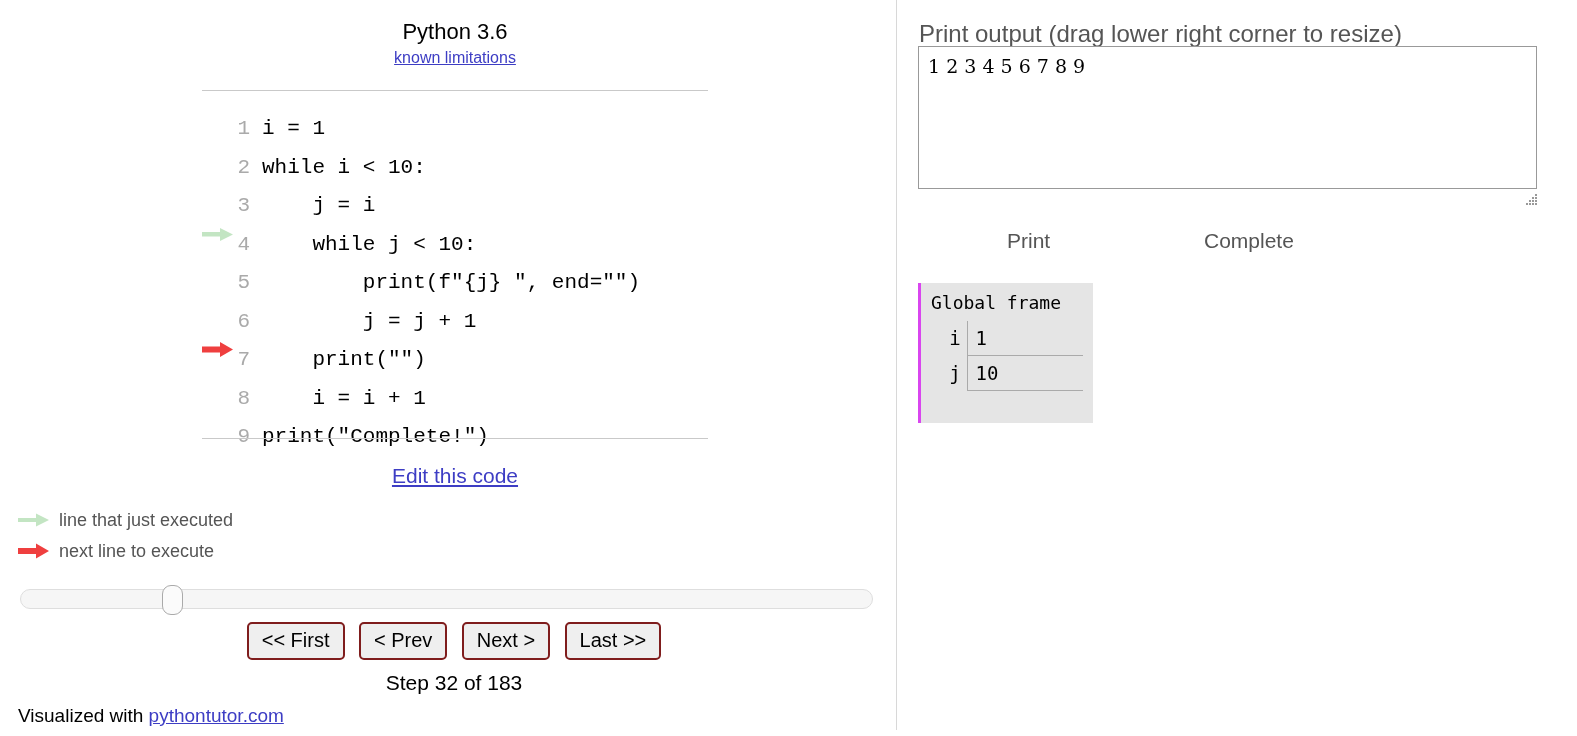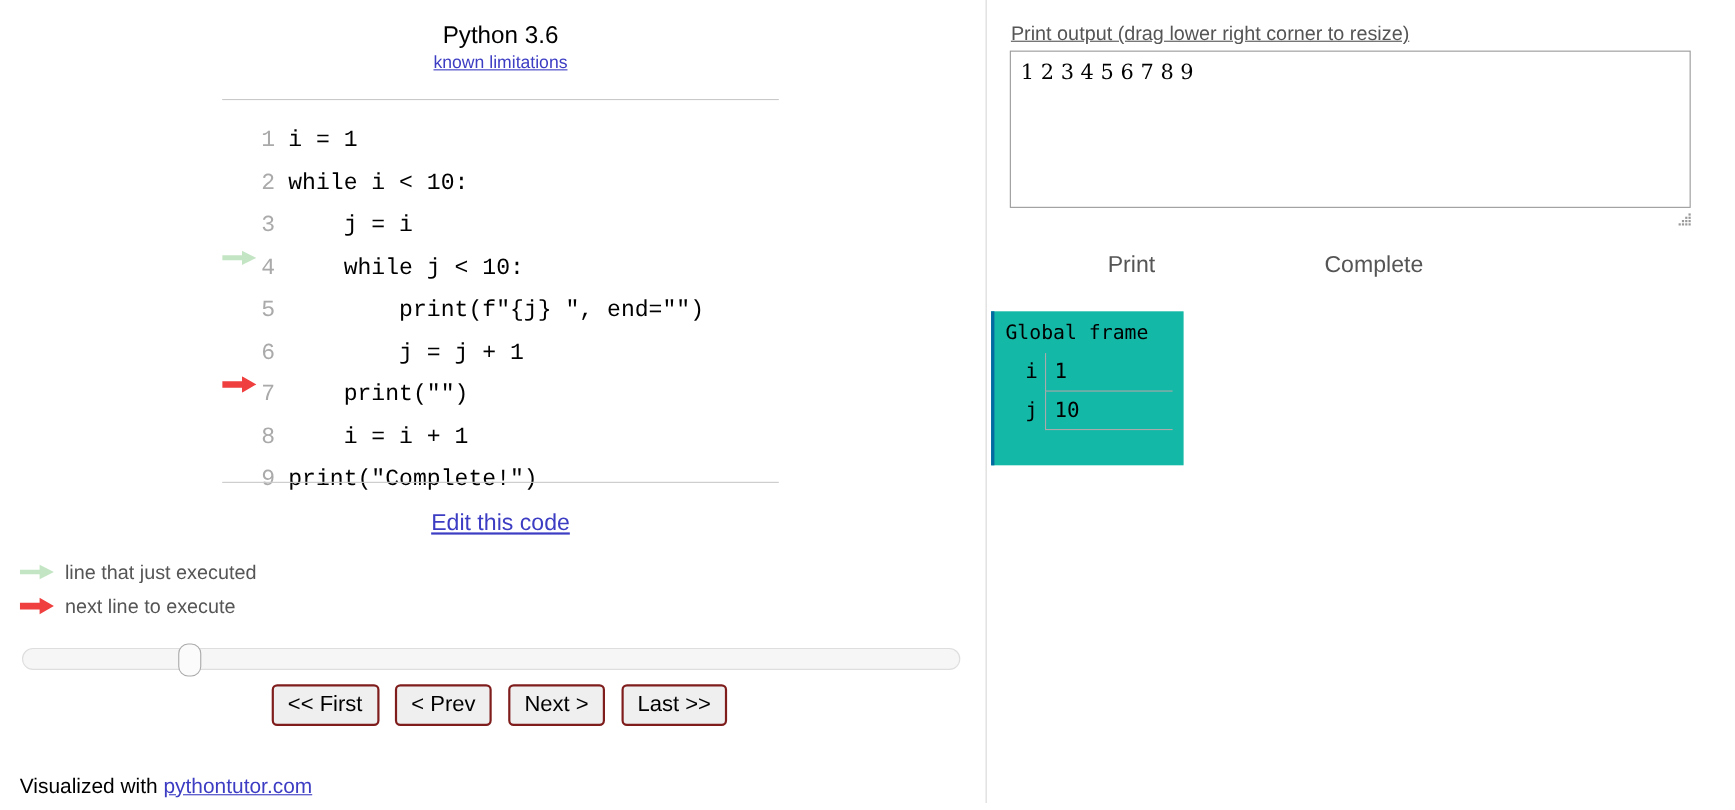--- a/index.html
+++ b/index.html
@@ -213,24 +213,23 @@
   #right-pane {
     position: absolute;
     left: 897px; top: 0;
     width: 680px; height: 736px;
   }
 
   #print-output-label {
     position: absolute;
     left: 22px;
     top: 20px;
-    font-size: 18px;
+    font-size: 24px;
     color: #555555;
     white-space: nowrap;
-    text-decoration: underline;
   }
   #print-output-box {
     position: absolute;
     left: 21px;
     top: 46px;
     width: 619px;
     height: 143px;
     border: 1px solid #999999;
     background: #ffffff;
     box-sizing: border-box;
@@ -265,26 +264,26 @@
     position: absolute;
     font-size: 21px;
     color: #555555;
   }
   #frames-header { left: 110px; top: 0; }
   #objects-header { left: 307px; top: 0; }
 
   
   #global-frame {
     position: absolute;
-    left: 4px;
+    left: 21px;
     top: 283px;
     width: 175px;
     min-height: 140px;
-    background: #14b8a6;
-    border-left: 3px solid #0369a1;
+    background: #e5e5e5;
+    border-left: 3px solid #d946ef;
     box-sizing: border-box;
     padding: 8px 10px 10px 4px;
   }
   #global-frame-title {
     font-family: "DejaVu Sans Mono", "Liberation Mono", monospace;
     font-size: 18px;
     line-height: 24px;
     color: #000;
     white-space: pre;
     padding-left: 6px;
@@ -368,20 +367,21 @@
     <div id="slider-handle" style="left: 141px;"></div>
   </div>
 
   <div id="nav-buttons">
     <span class="nav-button">&lt;&lt; First</span>
     <span class="nav-button">&lt; Prev</span>
     <span class="nav-button">Next &gt;</span>
     <span class="nav-button">Last &gt;&gt;</span>
   </div>
 
+  <div id="step-counter">Step 32 of 183</div>
 
   <div id="footer-credit"><span>Visualized with </span><span id="footer-link">pythontutor.com</span></div>
 
 </div>
 
 <div id="right-pane">
 
   <div id="print-output-label">Print output (drag lower right corner to resize)</div>
 
   <div id="print-output-box">

